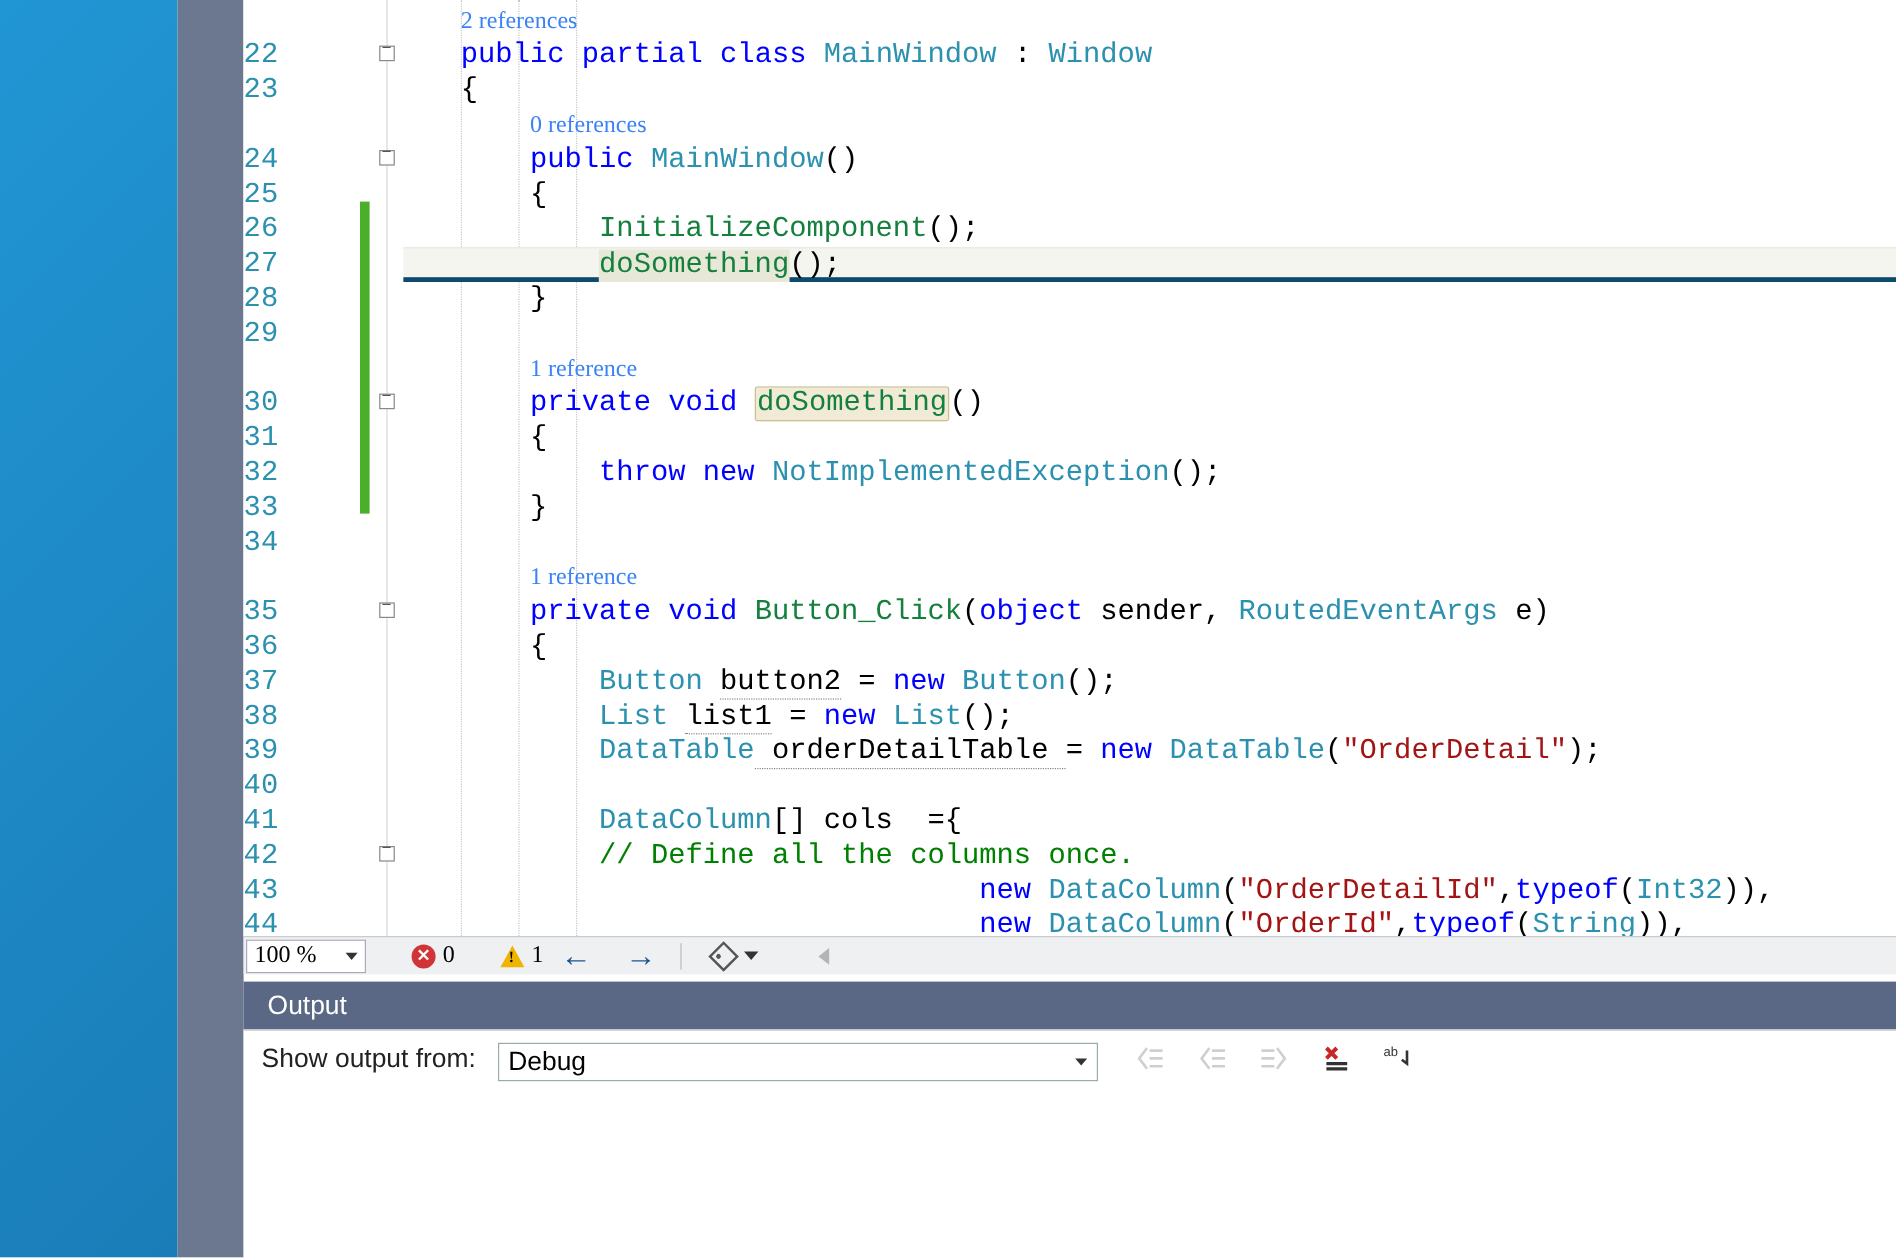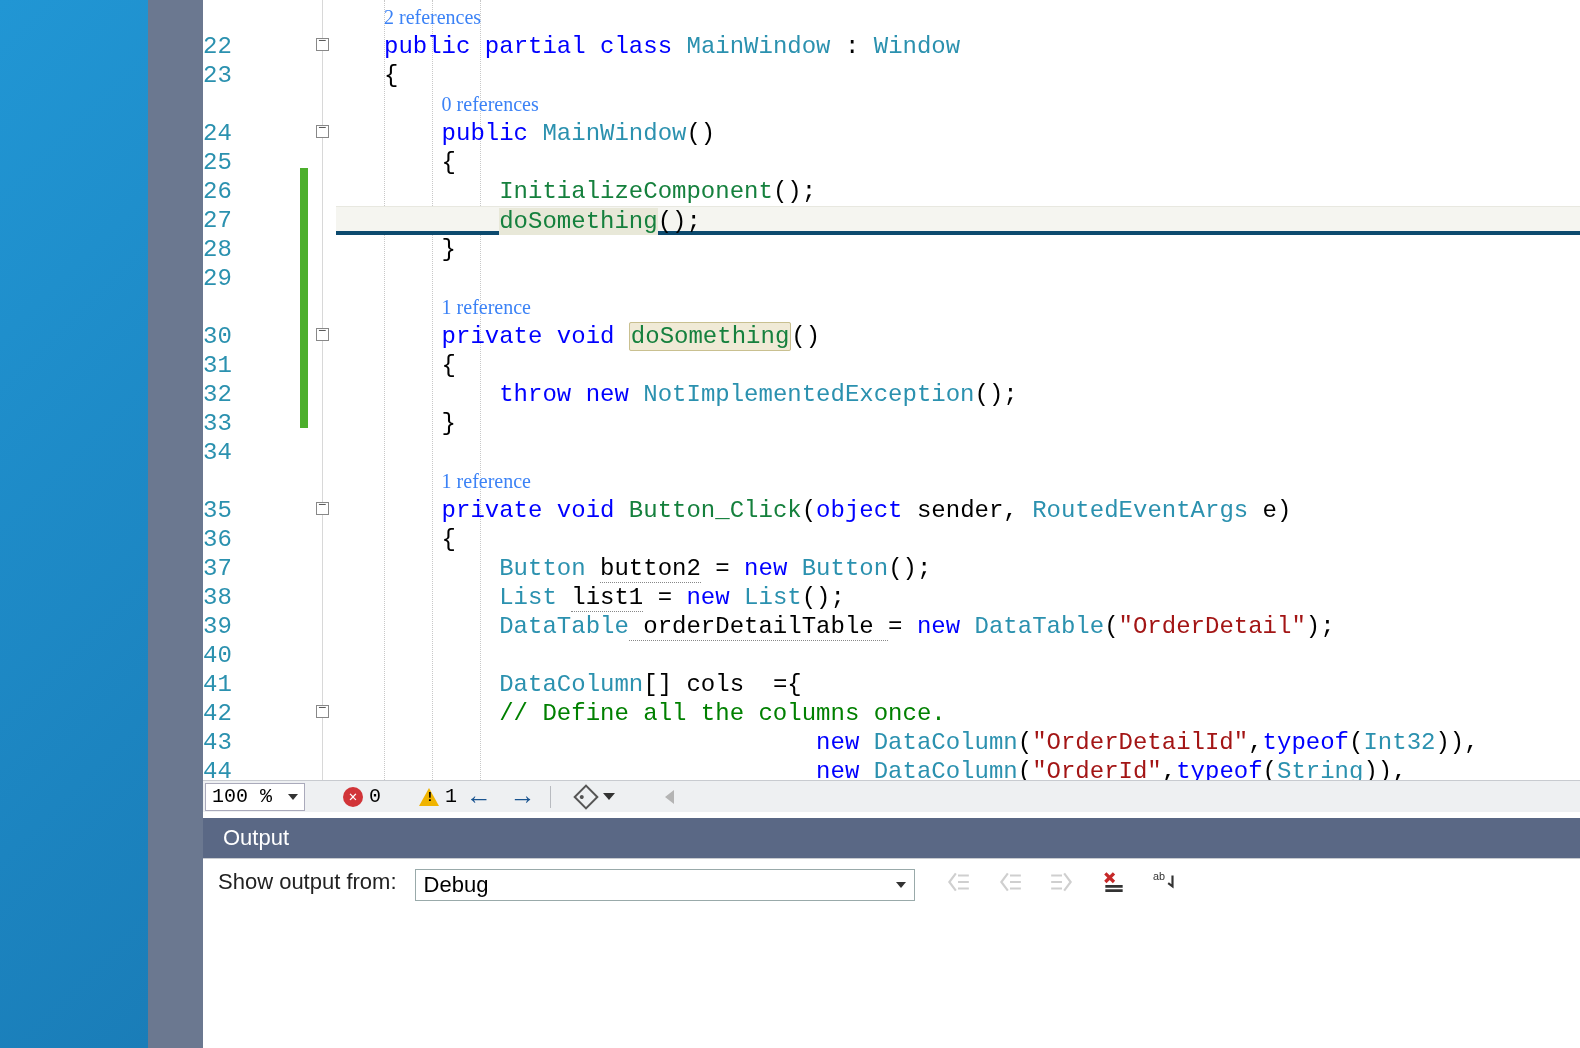--- a/index.html
+++ b/index.html
@@ -130,21 +130,21 @@
   
   .editor-status {
     position: absolute;
     left: 203px; top: 780px;
     right: 0;
     height: 32px;
     background: #eef0f2;
     border-top: 1px solid #c8cbd0;
     display: flex;
     align-items: center;
-    font-family: Liberation Mono, monospace;
+    font-family: Liberation Serif, serif;
     font-size: 20px;
   }
   .zoom-combo {
     width: 100px;
     height: 28px;
     border: 1px solid #aab;
     background: #fff;
     margin-left: 2px;
     display: flex;
     align-items: center;

